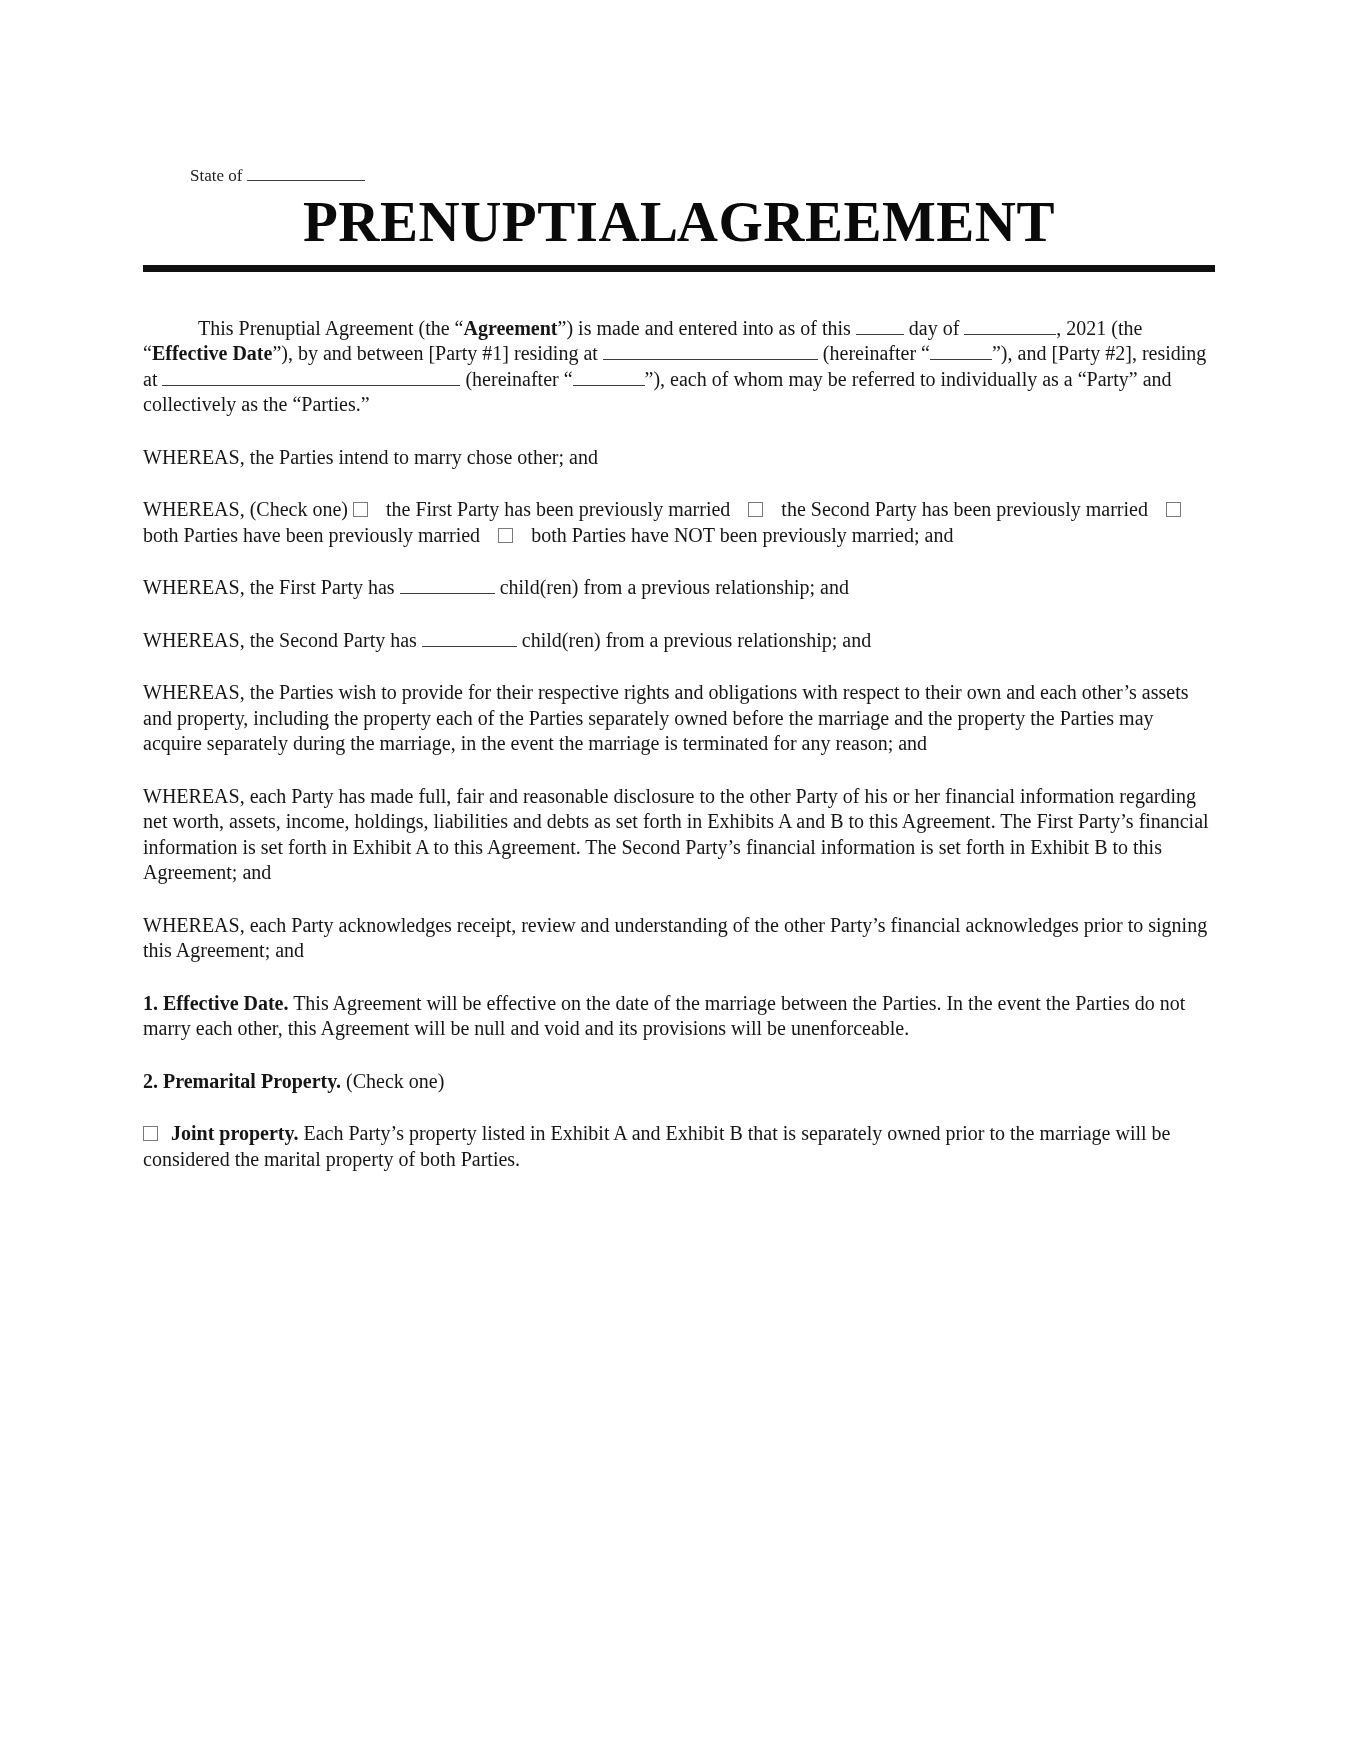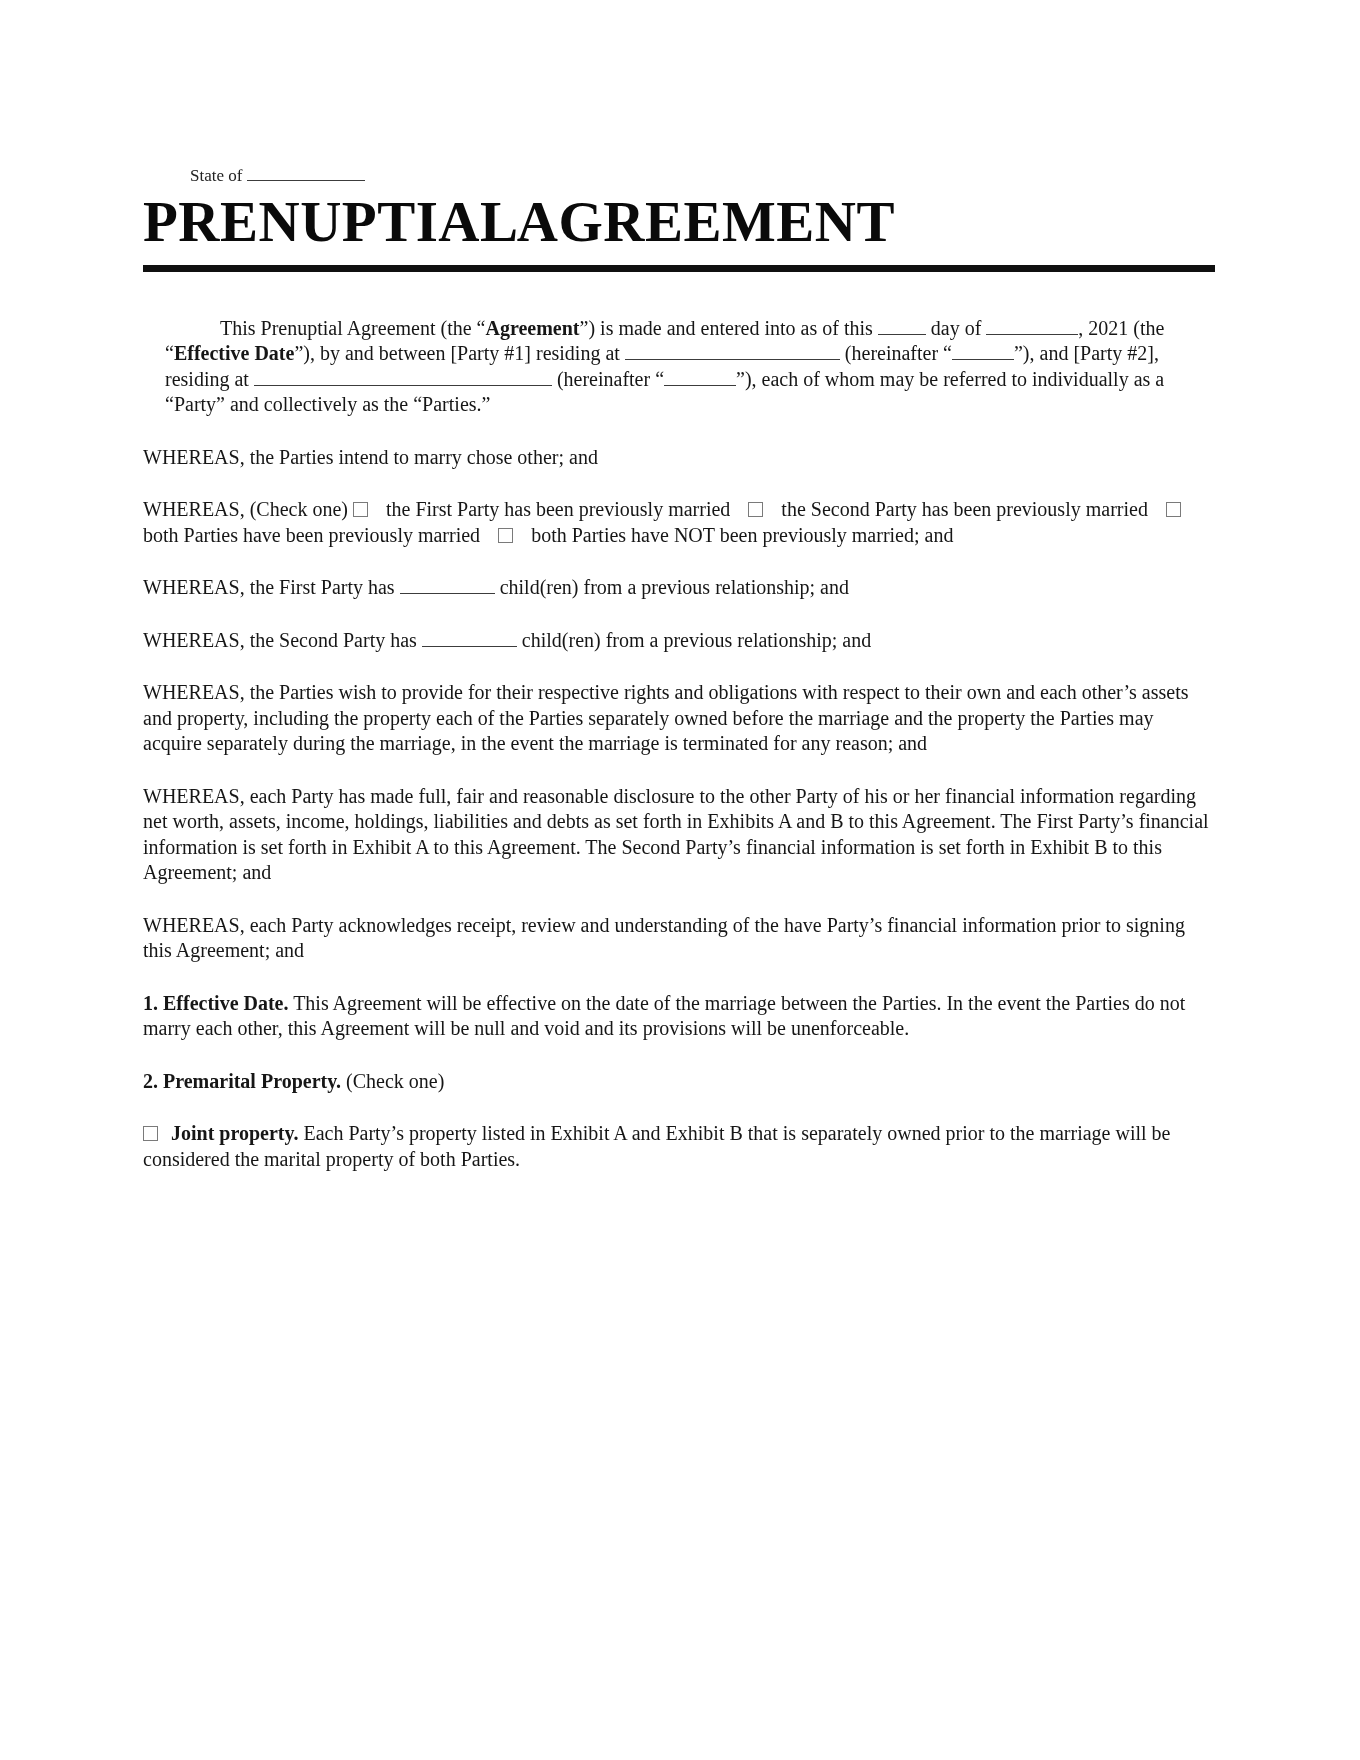--- a/index.html
+++ b/index.html
@@ -17,20 +17,21 @@
   .state-line {
     margin-top: 166px;
     font-size: 17px;
     color: #222222;
     margin-left: 47px;
   }
   .state-line .blank { width: 118px; vertical-align: baseline; }
 
   .title {
     margin-top: 6px;
+    text-align: center;
     font-size: 57px;
     font-weight: bold;
     letter-spacing: 0.5px;
     word-spacing: -0.18em;
     color: #0a0a0a;
     line-height: 1.05;
   }
 
   .rule {
     margin: 13px 0 0 0;
@@ -38,21 +39,21 @@
     border-top: 7px solid #101010;
     width: 100%;
   }
 
   p.para {
     font-size: 20px;
     line-height: 25.5px;
     margin: 27px 0 0 0;
     text-align: left;
   }
-  p.para.first { margin-top: 44px; margin-left: 22px; }
+  p.para.first { margin-top: 44px; }
   p.para.indent { text-indent: 55px; }
 
   .blank {
     display: inline-block;
     height: 14px;
     border-bottom: 1.5px solid #3c3c3c;
   }
 
   .cb {
     display: inline-block;
@@ -83,19 +84,19 @@
   <hr class="rule">
 
   <div id="doc-body">
       <p class="para first indent">This Prenuptial Agreement (the “<strong>Agreement</strong>”) is made and entered into as of this <span class="blank" style="width: 48px;"></span> day of <span class="blank" style="width: 92px;"></span>, 2021 (the “<strong>Effective Date</strong>”), by and between [Party #1] residing at <span class="blank" style="width: 215px;"></span> (hereinafter “<span class="blank" style="width: 62px;"></span>”), and [Party #2], residing at <span class="blank" style="width: 298px;"></span> (hereinafter “<span class="blank" style="width: 72px;"></span>”), each of whom may be referred to individually as a “Party” and collectively as the “Parties.”</p>
       <p class="para">WHEREAS, the Parties intend to marry chose other; and</p>
       <p class="para">WHEREAS, (Check one) <span class="cb"></span> the First Party has been previously married <span class="cb"></span> the Second Party has been previously married <span class="cb"></span> both Parties have been previously married <span class="cb"></span> both Parties have <span class="ul">NOT</span> been previously married; and</p>
       <p class="para">WHEREAS, the First Party has <span class="blank" style="width: 95px;"></span> child(ren) from a previous relationship; and</p>
       <p class="para">WHEREAS, the Second Party has <span class="blank" style="width: 95px;"></span> child(ren) from a previous relationship; and</p>
       <p class="para">WHEREAS, the Parties wish to provide for their respective rights and obligations with respect to their own and each other’s assets and property, including the property each of the Parties separately owned before the marriage and the property the Parties may acquire separately during the marriage, in the event the marriage is terminated for any reason; and</p>
       <p class="para">WHEREAS, each Party has made full, fair and reasonable disclosure to the other Party of his or her financial information regarding net worth, assets, income, holdings, liabilities and debts as set forth in Exhibits A and B to this Agreement. The First Party’s financial information is set forth in Exhibit A to this Agreement. The Second Party’s financial information is set forth in Exhibit B to this Agreement; and</p>
-      <p class="para">WHEREAS, each Party acknowledges receipt, review and understanding of the have Party’s financial information prior to signing this Agreement; and</p>
+      <p class="para">WHEREAS, each Party acknowledges receipt, review and understanding of the other Party’s financial acknowledges prior to signing this Agreement; and</p>
       <p class="para"><strong>1. Effective Date.</strong> This Agreement will be effective on the date of the marriage between the Parties. In the event the Parties do not marry each other, this Agreement will be null and void and its provisions will be unenforceable.</p>
       <p class="para"><strong>2. Premarital Property.</strong> (Check one)</p>
       <p class="para"><span class="cb"></span><strong>Joint property.</strong> Each Party’s property listed in Exhibit A and Exhibit B that is separately owned prior to the marriage will be considered the marital property of both Parties.</p>
     </div>
 
 </div>
 
 </body></html>

